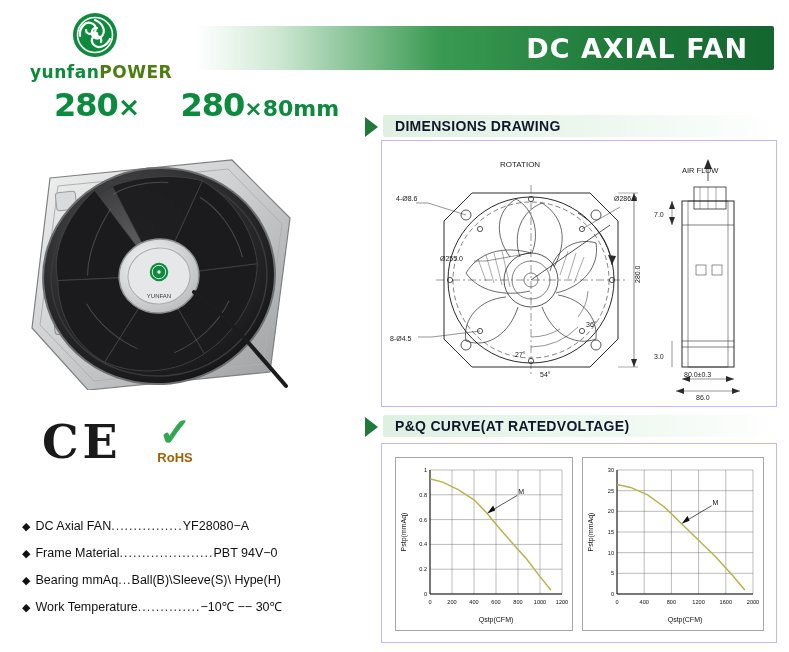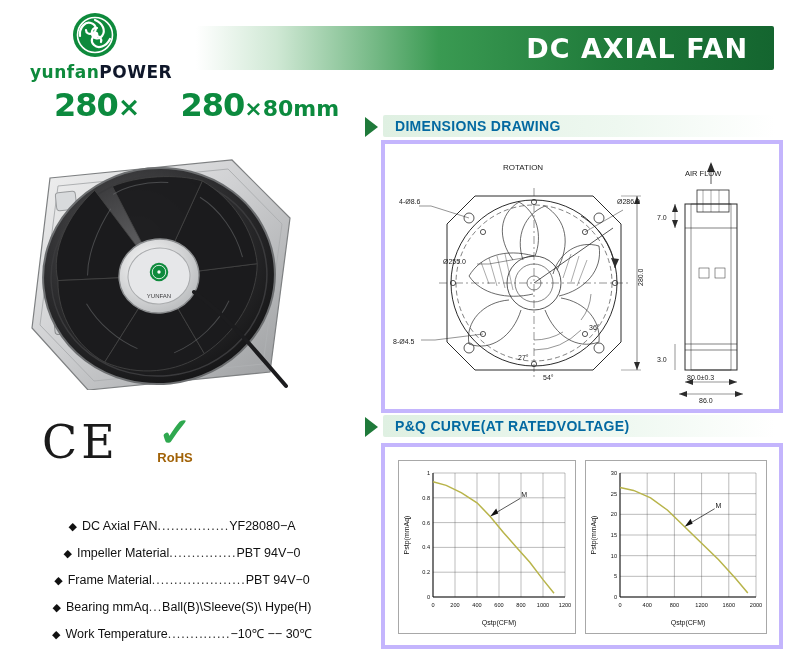--- a/index.html
+++ b/index.html
@@ -7,64 +7,64 @@
     width:789px;height:652px;background:#ffffff;
     font-family:"Liberation Sans", sans-serif;
     color:#231f20;position:relative;overflow:hidden;
   }
   .page{position:absolute;inset:0;}
 
   
   .brand{position:absolute;left:16px;top:10px;width:200px;height:70px;}
   .brand .logo{position:absolute;left:56px;top:2px;width:46px;height:46px;}
   .brand .name{position:absolute;left:14px;top:52px;font-size:17px;font-weight:bold;letter-spacing:.5px;color:#0e8a3c;font-family:"DejaVu Sans",sans-serif;}
-  .brand .name .dark{color:#0f172a;}
+  .brand .name .dark{color:#4d7c0f;}
 
   .title-bar{position:absolute;left:196px;top:26px;width:578px;height:44px;
     background:linear-gradient(to right,#ffffff 0%,#cfe8d4 14%,#3a9a52 42%,#1f7a3a 72%,#14652f 100%);
     border-radius:2px;}
   .title-bar .txt{position:absolute;right:26px;top:7px;color:#fff;font-size:27px;font-weight:bold;letter-spacing:1px;font-family:"DejaVu Sans",sans-serif;}
 
   
   .size{position:absolute;left:14px;top:86px;font-family:"DejaVu Sans",sans-serif;color:#0c8a3e;font-weight:bold;}
   .size .big{font-size:32px;letter-spacing:-1px;margin-left:40px;}
   .size .x{font-size:27px;}
   .size .small{font-size:22px;}
 
   
   .photo{position:absolute;left:18px;top:140px;width:300px;height:250px;}
 
   
-  .ce{position:absolute;left:42px;top:415px;font-size:46px;font-weight:normal;letter-spacing:4px;font-family:"DejaVu Serif",serif;color:#1a1a1a;}
+  .ce{position:absolute;left:42px;top:415px;font-size:46px;font-weight:bold;letter-spacing:4px;font-family:"DejaVu Serif",serif;color:#1a1a1a;}
   .rohs{position:absolute;left:140px;top:412px;width:70px;height:62px;text-align:center;}
   .rohs .tick{font-size:40px;color:#2fa84f;line-height:40px;font-weight:bold;}
   .rohs .lbl{font-size:13px;font-weight:bold;color:#a16207;margin-top:-2px;}
 
   
   .sec{position:absolute;height:24px;}
   .sec .tri{position:absolute;left:0;top:2px;width:0;height:0;border-left:13px solid #1f7a3a;border-top:10px solid transparent;border-bottom:10px solid transparent;}
   .sec .bar{position:absolute;left:18px;top:0;height:22px;border-radius:2px;
     background:linear-gradient(to right,#dff0e2 0%,#eef8f0 60%,#ffffff 100%);}
-  .sec .t{position:absolute;left:30px;top:3px;font-size:14px;font-weight:bold;color:#0369a1;letter-spacing:.3px;}
+  .sec .t{position:absolute;left:30px;top:3px;font-size:14px;font-weight:bold;color:#0f172a;letter-spacing:.3px;}
 
   #sec-general{left:14px;top:483px;width:300px;}
   #sec-general .bar{width:282px;}
   #sec-dim{left:365px;top:115px;width:410px;}
   #sec-dim .bar{width:392px;}
   #sec-pq{left:365px;top:415px;width:410px;}
   #sec-pq .bar{width:392px;}
 
   
-  .specs{position:absolute;left:22px;top:513px;width:320px;text-align:center;}
+  .specs{position:absolute;left:22px;top:513px;width:320px;}
   .spec-row{font-size:12.5px;color:#111;line-height:27px;white-space:nowrap;}
   .spec-row .dia{color:#111;font-size:11px;margin-right:5px;}
   .spec-row .dots{letter-spacing:1px;color:#333;}
 
   
-  .panel{position:absolute;border:4px solid #c4b5fd;background:#fff;text-decoration:underline;}
+  .panel{position:absolute;border:1px solid #c4b5fd;background:#fff;text-decoration:underline;}
   #dim-panel{left:381px;top:140px;width:394px;height:265px;}
   #pq-panel{left:381px;top:443px;width:394px;height:198px;}
 
   .chart-box{position:absolute;border:1px solid #a8a8a8;background:#fff;}
   #chart1{left:13px;top:13px;width:176px;height:172px;}
   #chart2{left:200px;top:13px;width:180px;height:172px;}
 
   svg{display:block;}
   .lbl{font-family:"Liberation Sans",sans-serif;}
 </style>
@@ -161,23 +161,20 @@
   <div class="ce">CE</div>
   <div class="rohs">
     <div class="tick">✓</div>
     <div class="lbl">RoHS</div>
   </div>
 
 
   <div class="specs">
     <div class="spec-row">
       <span class="dia">◆</span><span>DC Axial FAN</span><span class="dots">................</span><span>YF28080−A</span>
-    </div>
-    <div class="spec-row">
-      <span class="dia">◆</span><span>Impeller Material</span><span class="dots">...............</span><span>PBT 94V−0</span>
     </div>
     <div class="spec-row">
       <span class="dia">◆</span><span>Frame Material</span><span class="dots">.....................</span><span>PBT 94V−0</span>
     </div>
     <div class="spec-row">
       <span class="dia">◆</span><span>Bearing mmAq</span><span class="dots">...</span><span>Ball(B)\Sleeve(S)\ Hype(H)</span>
     </div>
     <div class="spec-row">
       <span class="dia">◆</span><span>Work Temperature</span><span class="dots">..............</span><span>−10℃ −− 30℃</span>
     </div>

